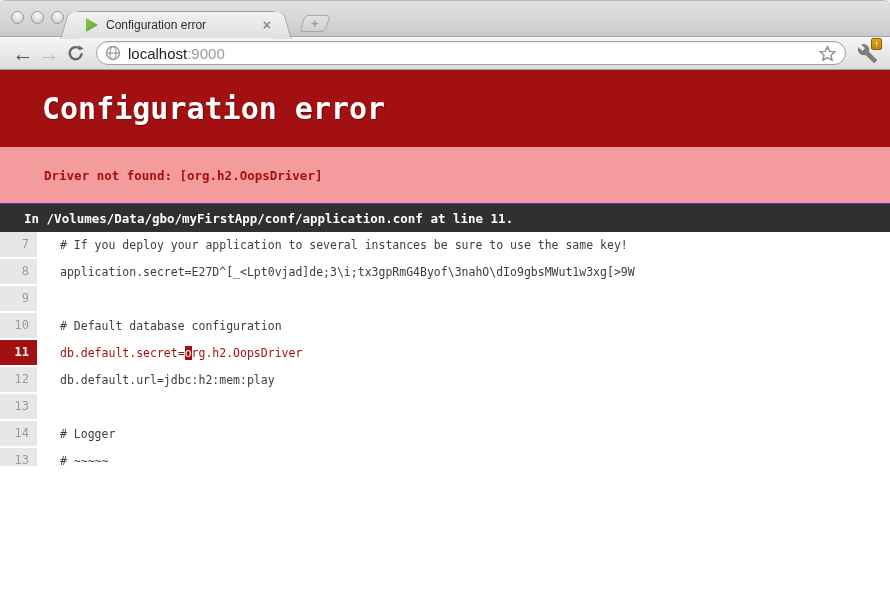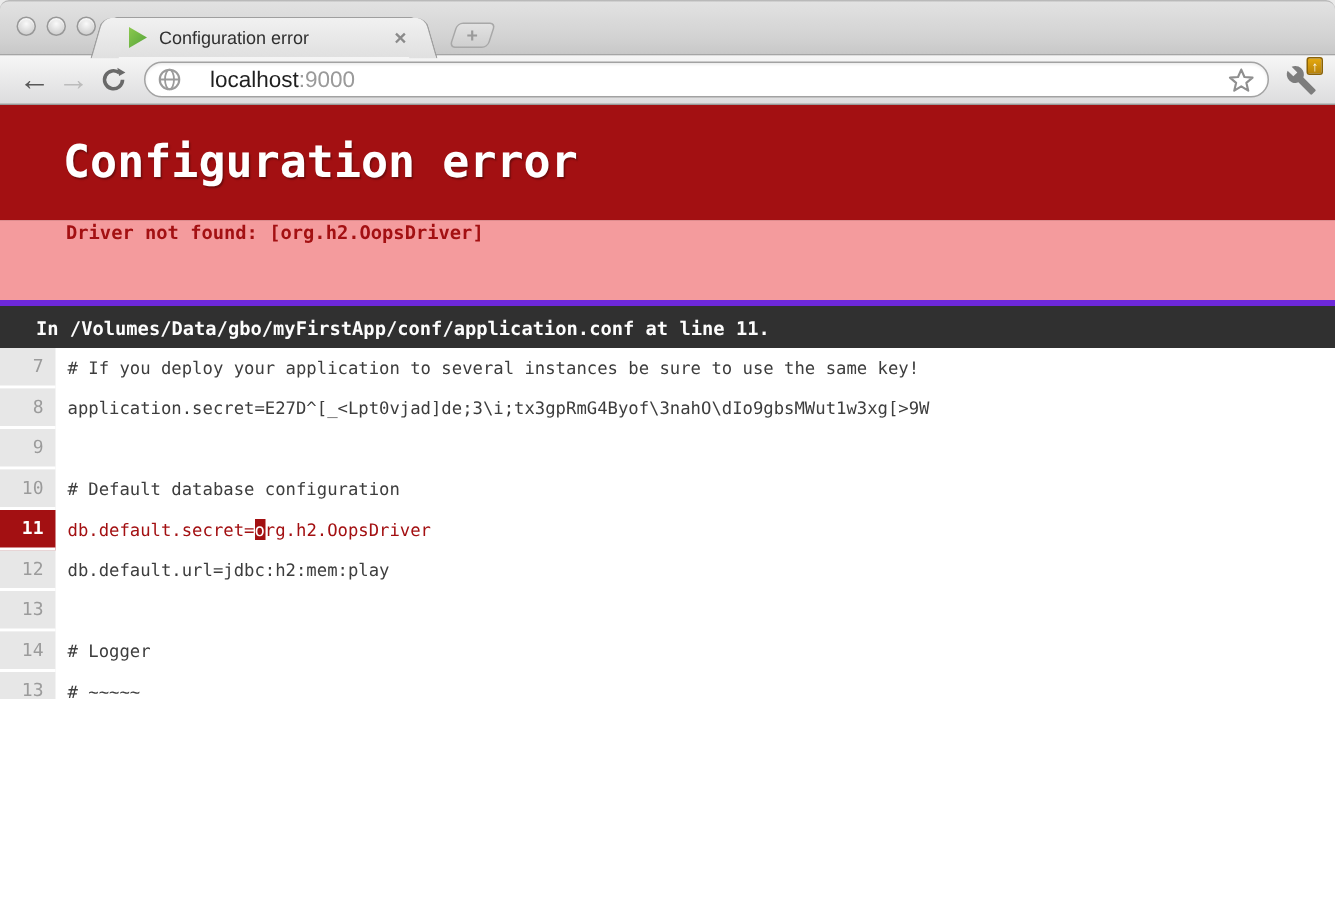--- a/index.html
+++ b/index.html
@@ -54,21 +54,21 @@
   .nav-btn { width: 26px; text-align: center; font-size: 21px; line-height: 21px; cursor: pointer; user-select: none; }
   .back-btn { color: #585858; }
   .forward-btn { color: #bcbcbc; }
   .reload-btn { width: 28px; display: flex; justify-content: center; cursor: pointer; }
   .addressbar {
     flex: 1; height: 24px; margin: 0 8px 0 6px;
     background: #ffffff; border: 1px solid #a2a2a2; border-radius: 13px;
     display: flex; align-items: center; padding: 0 8px 0 8px;
     box-shadow: inset 0 1px 2px rgba(0,0,0,.08);
   }
-  .url-text { font-size: 15px; margin-left: 19px; flex: 1; white-space: nowrap; }
+  .url-text { font-size: 15px; margin-left: 7px; flex: 1; white-space: nowrap; }
   .url-host { color: #1f1f1f; }
   .url-port { color: #9a9a9a; }
   .star { display: flex; cursor: pointer; }
   .wrench-wrap { position: relative; width: 26px; height: 26px; display: flex; align-items: center; justify-content: center; cursor: pointer; }
   .update-badge {
     position: absolute; right: -2px; top: -2px; width: 11px; height: 12px;
     background: linear-gradient(180deg, #e5a90f, #b8830a);
     border: 1px solid #8a6207; border-radius: 2px;
     display: flex; align-items: center; justify-content: center;
     color: #fff; font-size: 9px; line-height: 9px; font-weight: bold;
@@ -80,22 +80,22 @@
     height: 77px; background: var(--accent, #a31012);
     display: flex; align-items: center; padding-left: 42px;
   }
   .err-title {
     font-family: "DejaVu Sans Mono", monospace; font-weight: bold;
     font-size: 30px; color: #ffffff; letter-spacing: 0px;
     text-shadow: 1px 1px 1px rgba(0,0,0,.3);
   }
   .err-banner {
     height: 57px; background: var(--pink, #f49b9d);
-    display: flex; padding-left: 44px;
-    border-bottom: 4px solid #6d28d9;
+    display: flex; align-items: center; padding-left: 44px;
+    border-bottom: 1px solid #6d28d9;
   }
   .err-message {
     font-family: "DejaVu Sans Mono", monospace; font-size: 12.5px; font-weight: bold;
     color: var(--accent, #a31012);
   }
   .location-bar {
     height: 28px; background: var(--darkbar, #303030);
     display: flex; align-items: center; padding-left: 24px;
   }
   .location-text {
@@ -103,21 +103,21 @@
   }
   .code-block { background: #ffffff; }
   .code-row { display: flex; height: 27px; }
   .code-gutter {
     width: 37px; flex: 0 0 37px; background: #e7e7e7;
     border-bottom: 2px solid #ffffff;
     font-family: "DejaVu Sans Mono", monospace; font-size: 12px; color: #9b9b9b;
     text-align: right; padding-right: 8px; line-height: 25px;
   }
   .code-text {
-    flex: 1; padding-left: 8px; line-height: 27px; white-space: pre;
+    flex: 1; padding-left: 23px; line-height: 27px; white-space: pre;
     font-family: "DejaVu Sans Mono", monospace; font-size: 11.5px; color: #3d3d3d;
   }
   .code-row.error .code-gutter { background: var(--accent, #a31012); color: #ffffff; font-weight: bold; }
   .code-row.error .code-text { color: var(--accent, #a31012); }
   .code-row.error .marker { background: var(--accent, #a31012); color: #ffffff; }
 
   .resize-grip { position: absolute; right: 2px; bottom: 2px; cursor: nwse-resize; }
 </style>
 </head>
 <body>

